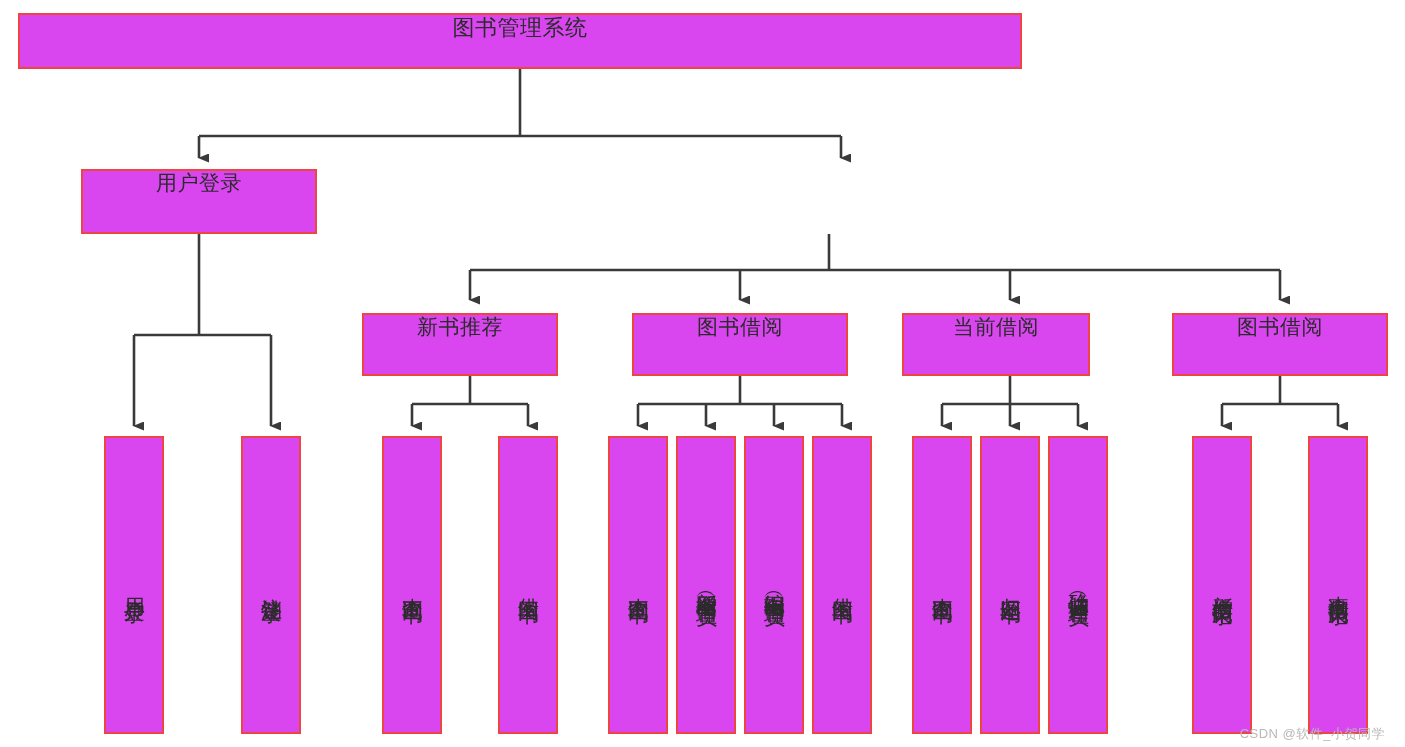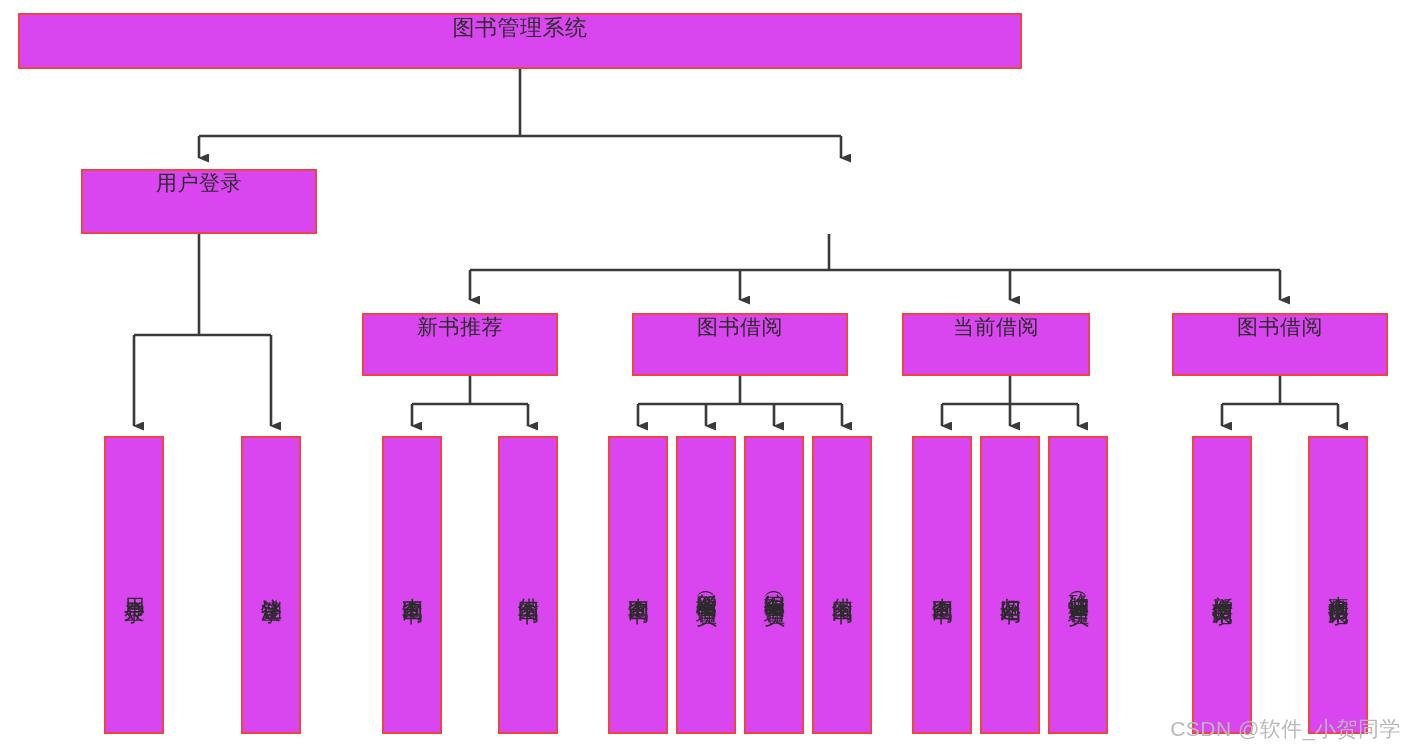--- a/index.html
+++ b/index.html
@@ -47,23 +47,23 @@
   .node.vertical .label {
     writing-mode: vertical-rl;
     text-orientation: upright;
     font-size: 21px;
     letter-spacing: 2px;
     white-space: nowrap;
   }
   .node.root .label { font-size: 22px; }
   .watermark {
     position: absolute;
-    right: 4px;
+    right: 20px;
     bottom: 4px;
-    font-size: 21px;
+    font-size: 13px;
     color: #b9b9b9;
     letter-spacing: 0.5px;
     white-space: nowrap;
     user-select: none;
   }
 </style>
 </head>
 <body>
 
 <div id="diagram-root">

